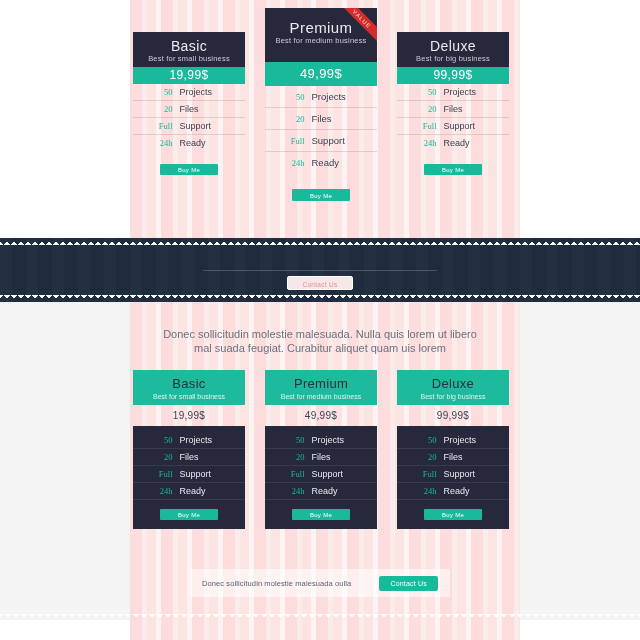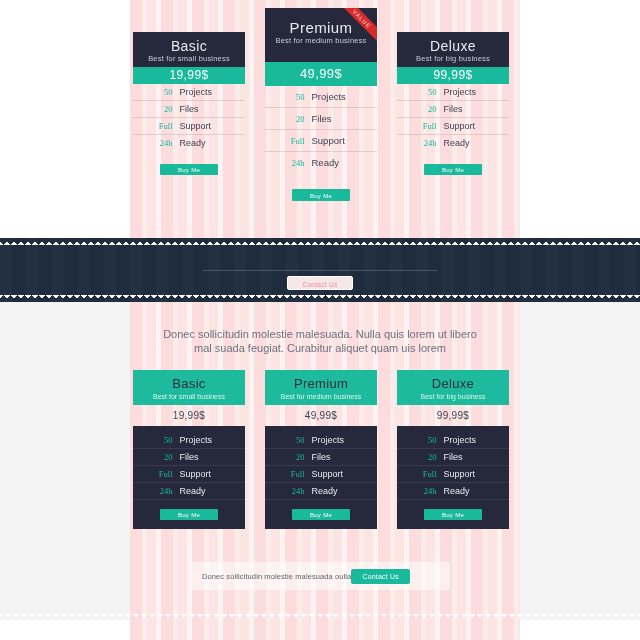--- a/index.html
+++ b/index.html
@@ -158,23 +158,23 @@
   .card2-body .f-lab{color:#e8eaf0;}
   .card2-body .f-val{color:#19b99c;}
   .card2-body .buy-btn{width:58px;height:11px;line-height:11px;margin-top:9px;}
 
   #card2-basic{left:133px;top:68px;}
   #card2-premium{left:265px;top:68px;}
   #card2-deluxe{left:397px;top:68px;}
 
   
   .contact-strip{
-    position:absolute;left:190px;top:260px;width:260px;height:28px;
+    position:absolute;left:190px;top:267px;width:260px;height:28px;
     background:rgba(255,255,255,.55);
-    display:flex;align-items:center;justify-content:flex-start;
+    display:flex;align-items:center;justify-content:space-between;
     padding:0 12px;box-sizing:border-box;
   }
   .contact-strip-text{color:#5d626d;font-size:7.5px;letter-spacing:.1px;}
   .contact-strip-btn{
     background:#19b99c;color:#ffffff;border:none;border-radius:2px;
     font-size:7px;padding:4px 11px;cursor:pointer;letter-spacing:.2px;
   }
 
   .zig-bottom-page{
     position:absolute;left:0;top:614px;width:640px;height:7px;z-index:6;

